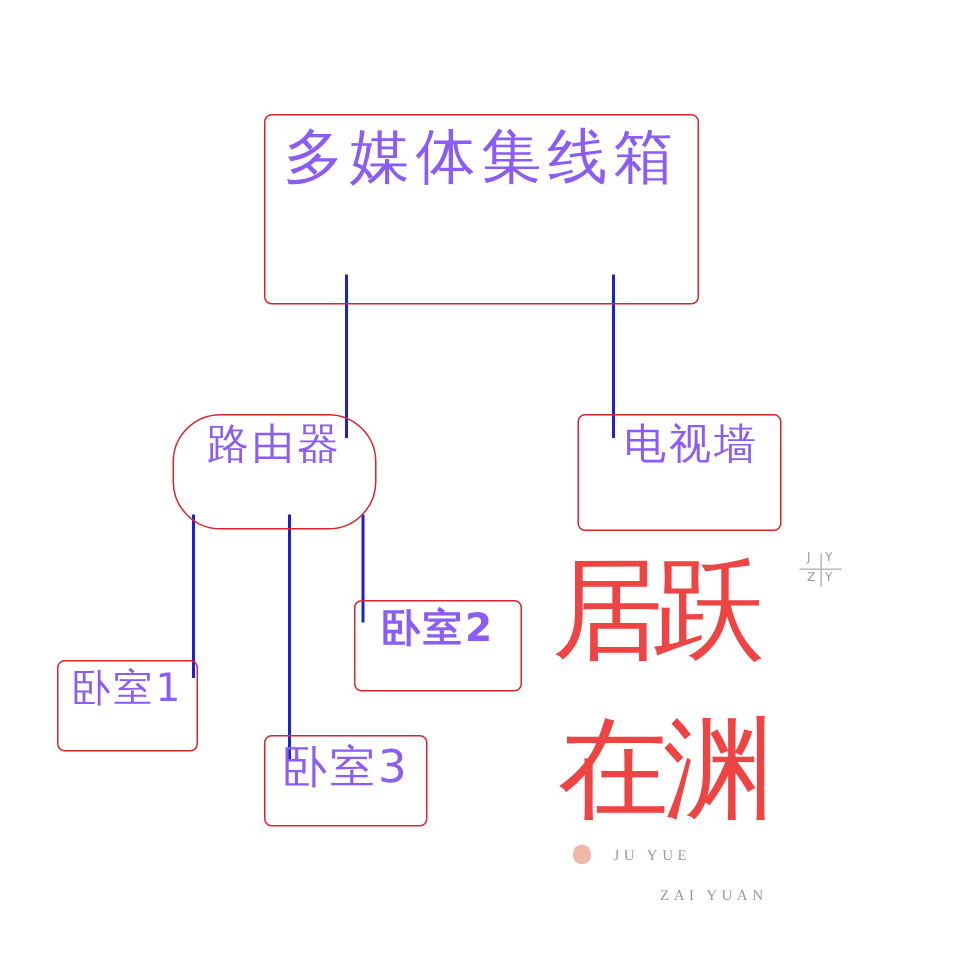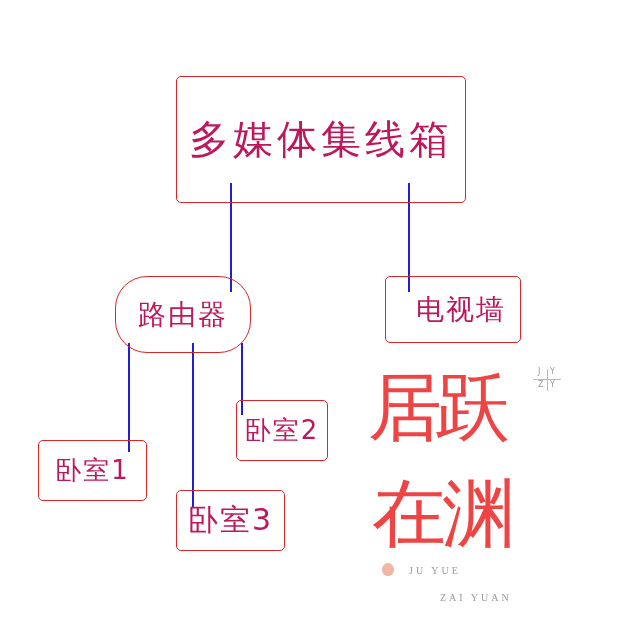--- a/index.html
+++ b/index.html
@@ -1,20 +1,20 @@
 <!DOCTYPE html>
 <html><head>
 <meta charset="utf-8">
 <style>
   html, body { margin: 0; padding: 0; background: #ffffff; }
   body { width: 640px; height: 640px; position: relative; overflow: hidden;
          font-family: "DejaVu Sans", sans-serif; }
   .box { position: absolute; border: 1.5px solid #d9262b; border-radius: 5px;
          background: #ffffff; box-sizing: border-box;
-         display: flex; align-items: center; justify-content: center; color: #be185d; }
+         display: flex; justify-content: center; color: #8b5cf6; }
   .box span { letter-spacing: 2px; }
   .line { position: absolute; width: 1.5px; background: #1f1fd6; }
   .wm { position: absolute; color: #a9a9a9; }
   .wm-big { font-family: "DejaVu Serif", serif; font-size: 74px; line-height: 1; color: #ef4444; }
   .wm-small { font-family: Liberation Serif, serif; font-size: 10px; letter-spacing: 3px; color: #9a9a9a; }
   .jyzy { position: absolute; left: 533px; top: 367px; width: 28px; height: 26px; }
   .jyzy span { position: absolute; font-size: 8px; color: #9a9a9a; font-family: "DejaVu Sans", sans-serif; }
   .jyzy .h { position: absolute; left: 0; top: 12px; width: 28px; height: 1px; background: #b8b8b8; }
   .jyzy .v { position: absolute; left: 14px; top: 2px; width: 1px; height: 22px; background: #b8b8b8; }
   .logo-mark { position: absolute; left: 382px; top: 563px; width: 12px; height: 13px;
@@ -29,28 +29,28 @@
 <div class="line" style="left:192px; top:343px; height:164px;"></div>
 <div class="line" style="left:241px; top:343px; height:72px;"></div>
 
 <div class="box" style="left:176px; top:76px; width:290px; height:127px; background:transparent;">
   <span style="font-size:40px; letter-spacing:4px;">多媒体集线箱</span>
 </div>
 
 <div class="box" style="left:115px; top:276px; width:136px; height:77px; background:transparent;border-radius:32px;">
   <span style="font-size:28px;">路由器</span>
 </div>
-<div class="box" style="left:385px; top:276px; width:136px; height:67px; background:transparent;padding-left:16px;">
+<div class="box" style="left:385px; top:276px; width:136px; height:78px; background:transparent;padding-left:16px;">
   <span style="font-size:28px;">电视墙</span>
 </div>
 
-<div class="box" style="left:38px; top:440px; width:109px; height:61px; background:transparent;">
+<div class="box" style="left:38px; top:440px; width:94px; height:61px; background:transparent;">
   <span style="font-size:26px;">卧室1</span>
 </div>
-<div class="box" style="left:236px; top:400px; width:92px; height:61px; background:transparent;">
+<div class="box" style="left:236px; top:400px; width:112px; height:61px; background:transparent;font-weight:bold;">
   <span style="font-size:26px;">卧室2</span>
 </div>
 <div class="box" style="left:176px; top:490px; width:109px; height:61px; background:transparent;">
   <span style="font-size:30px;">卧室3</span>
 </div>
 
 <div class="wm wm-big" style="left:368px; top:370px; letter-spacing:-6px;">居跃</div>
 <div class="wm wm-big" style="left:372px; top:454px; letter-spacing:-4px;margin-top:22px;">在渊</div>
 
 <div class="jyzy">

